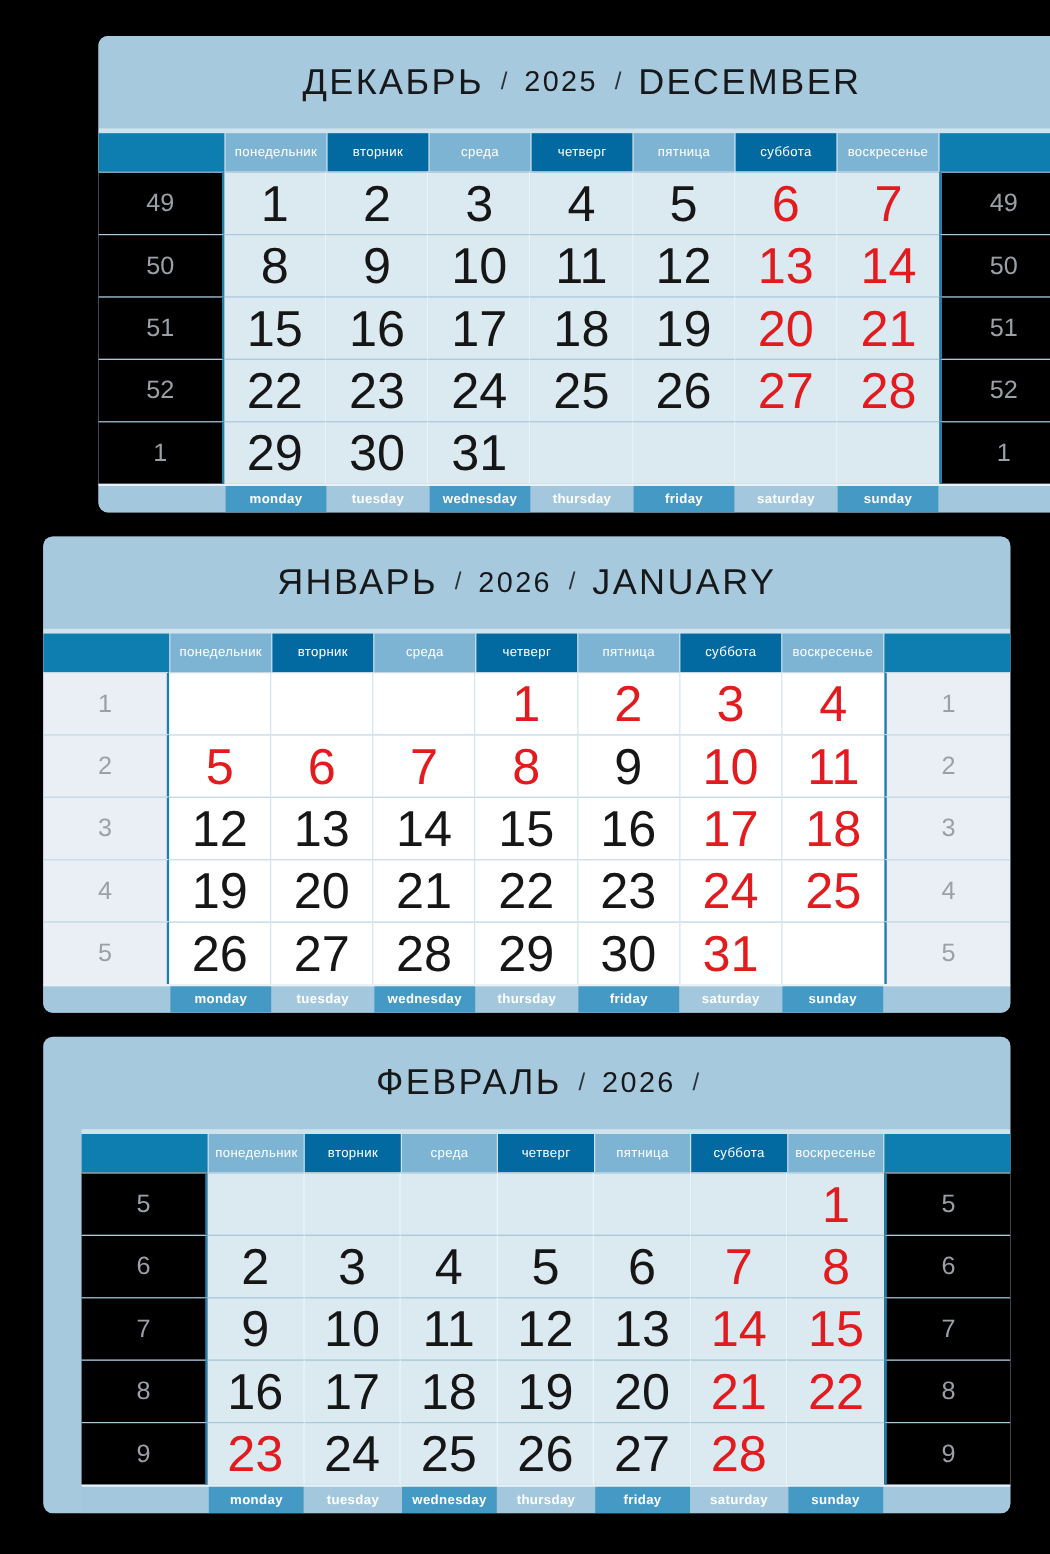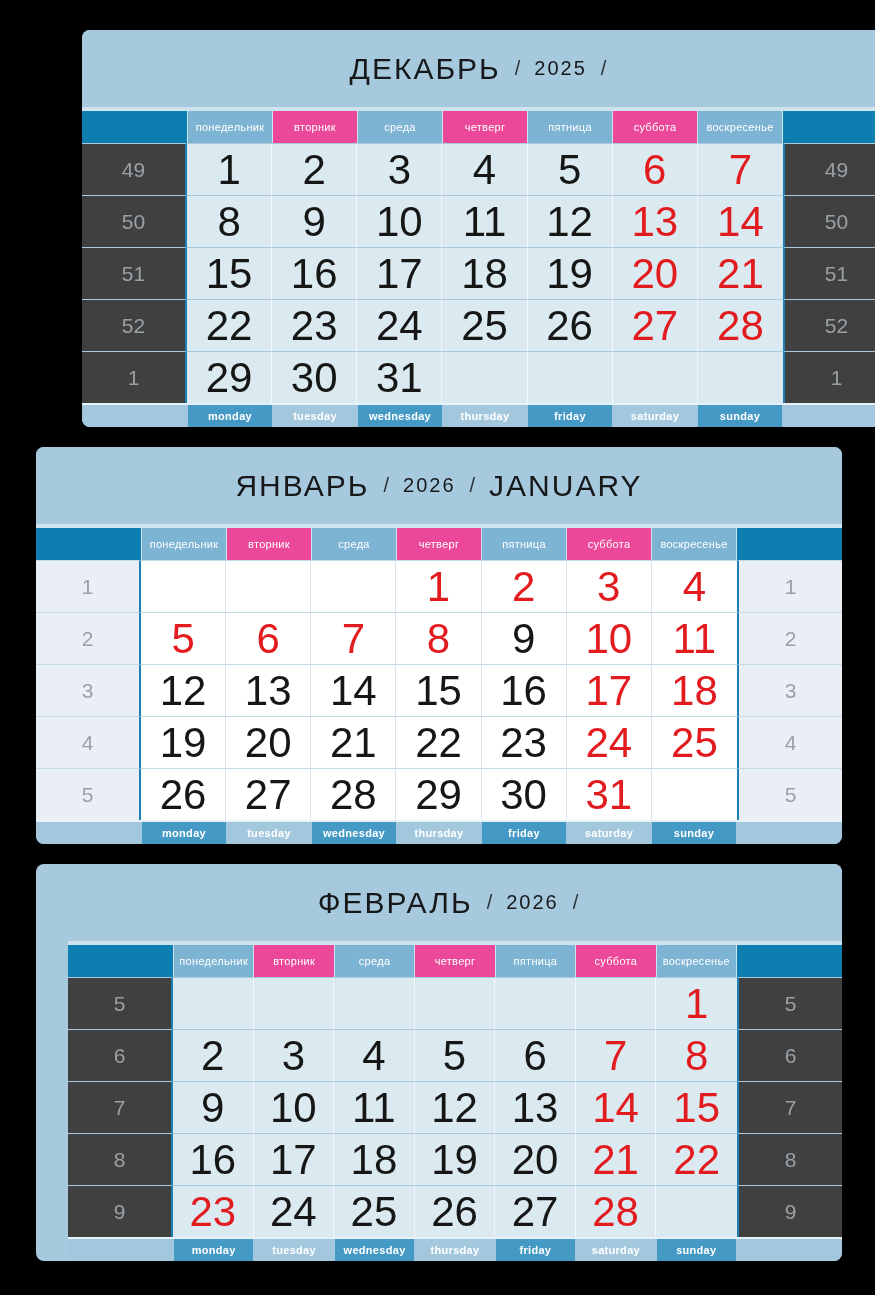--- a/index.html
+++ b/index.html
@@ -29,48 +29,48 @@
     height: 77px;
     display: flex;
     align-items: center;
     justify-content: center;
     background: #a7c9de;
     color: #16181a;
     white-space: nowrap;
   }
   .t-month { font-size: 30px; letter-spacing: 2px; }
   .t-sep   { font-size: 20px; margin: 0 14px; color: #2a3338; }
-  .t-year  { font-size: 20px; letter-spacing: 2px; }
+  .t-year  { font-size: 24px; letter-spacing: 2px; }
 
   .strip { height: 4px; background: #cfe3ee; }
 
   .ru-row {
     height: 32px;
     display: grid;
     grid-template-columns: 105px repeat(7, 1fr) 105px;
     column-gap: 1px;
     background: #cfe3ee;
   }
   .ru-cap { background: #0e7db0; }
   .ru-cell {
     display: flex; align-items: center; justify-content: center;
     color: #ffffff; font-size: 11px; letter-spacing: .3px;
   }
-  .ru-cell.dark  { background: #ec4899; }
+  .ru-cell.dark  { background: #0369a1; }
   .ru-cell.light { background: #7db4d4; }
 
   .grid-row {
     height: 52px;
     display: grid;
     grid-template-columns: 105px repeat(7, 1fr) 105px;
   }
   .wk {
     display: flex; align-items: center; justify-content: center;
     font-size: 21px; color: #99a1a7;
-    background: #404040;
+    background: #000000;
     border-top: 1px solid #a9c9dc;
   }
   .wk.left  { border-right: 2px solid #1e80b2; }
   .wk.right { border-left: 2px solid #1e80b2; }
   .day {
     display: flex; align-items: center; justify-content: center;
     font-size: 42px; color: #161616;
     background: #dbe9f1;
     border-top: 1px solid #a9c9dc;
     border-right: 1px solid #f0f7fb;
@@ -103,20 +103,21 @@
 </head>
 <body>
 
 <div class="page">
     <section class="panel p0">
       <div class="month-header">
         <span class="t-month">ДЕКАБРЬ</span>
         <span class="t-sep">/</span>
         <span class="t-year">2025</span>
         <span class="t-sep">/</span>
+        <span class="t-month">DECEMBER</span>
       </div>
       <div class="strip"></div>
       <div class="ru-row">
         <div class="ru-cap"></div>
         <div class="ru-cell light">понедельник</div>
         <div class="ru-cell dark">вторник</div>
         <div class="ru-cell light">среда</div>
         <div class="ru-cell dark">четверг</div>
         <div class="ru-cell light">пятница</div>
         <div class="ru-cell dark">суббота</div>

